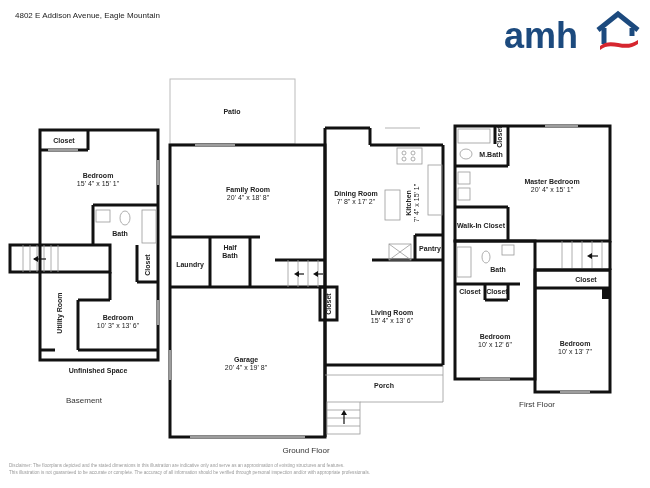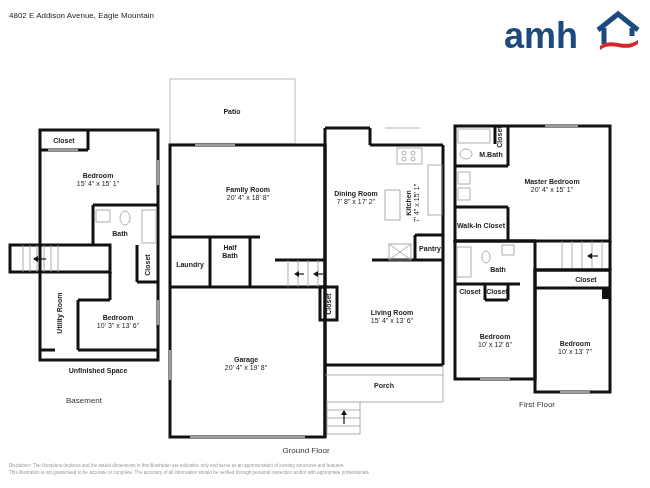--- a/index.html
+++ b/index.html
@@ -1,17 +1,17 @@
 <!DOCTYPE html>
 <html><head>
 <meta charset="utf-8">
 <style>
   html,body{margin:0;padding:0;background:#fff;}
   body{width:650px;height:488px;position:relative;overflow:hidden;font-family:"Liberation Sans",sans-serif;}
-  .addr{position:absolute;left:9px;top:11px;font-size:8px;color:#222;}
+  .addr{position:absolute;left:15px;top:11px;font-size:8px;color:#222;}
   .logo{position:absolute;left:502px;top:6px;width:140px;height:50px;}
   .disc{position:absolute;left:9px;top:462px;font-size:4.6px;color:#9a9a9a;line-height:7px;}
   svg.plan{position:absolute;left:0;top:0;}
   .lbl{font-family:"Liberation Sans",sans-serif;font-weight:bold;font-size:7px;fill:#222;text-anchor:middle;}
   .dim{font-family:"Liberation Sans",sans-serif;font-size:7px;fill:#222;text-anchor:middle;}
   .flr{font-family:"Liberation Sans",sans-serif;font-size:8px;fill:#333;text-anchor:middle;}
   .w{stroke:#111;stroke-width:3;fill:none;}
   .t{stroke:#999;stroke-width:0.8;fill:none;}
   .g{stroke:#ccc;stroke-width:1.5;fill:none;}
 </style>

